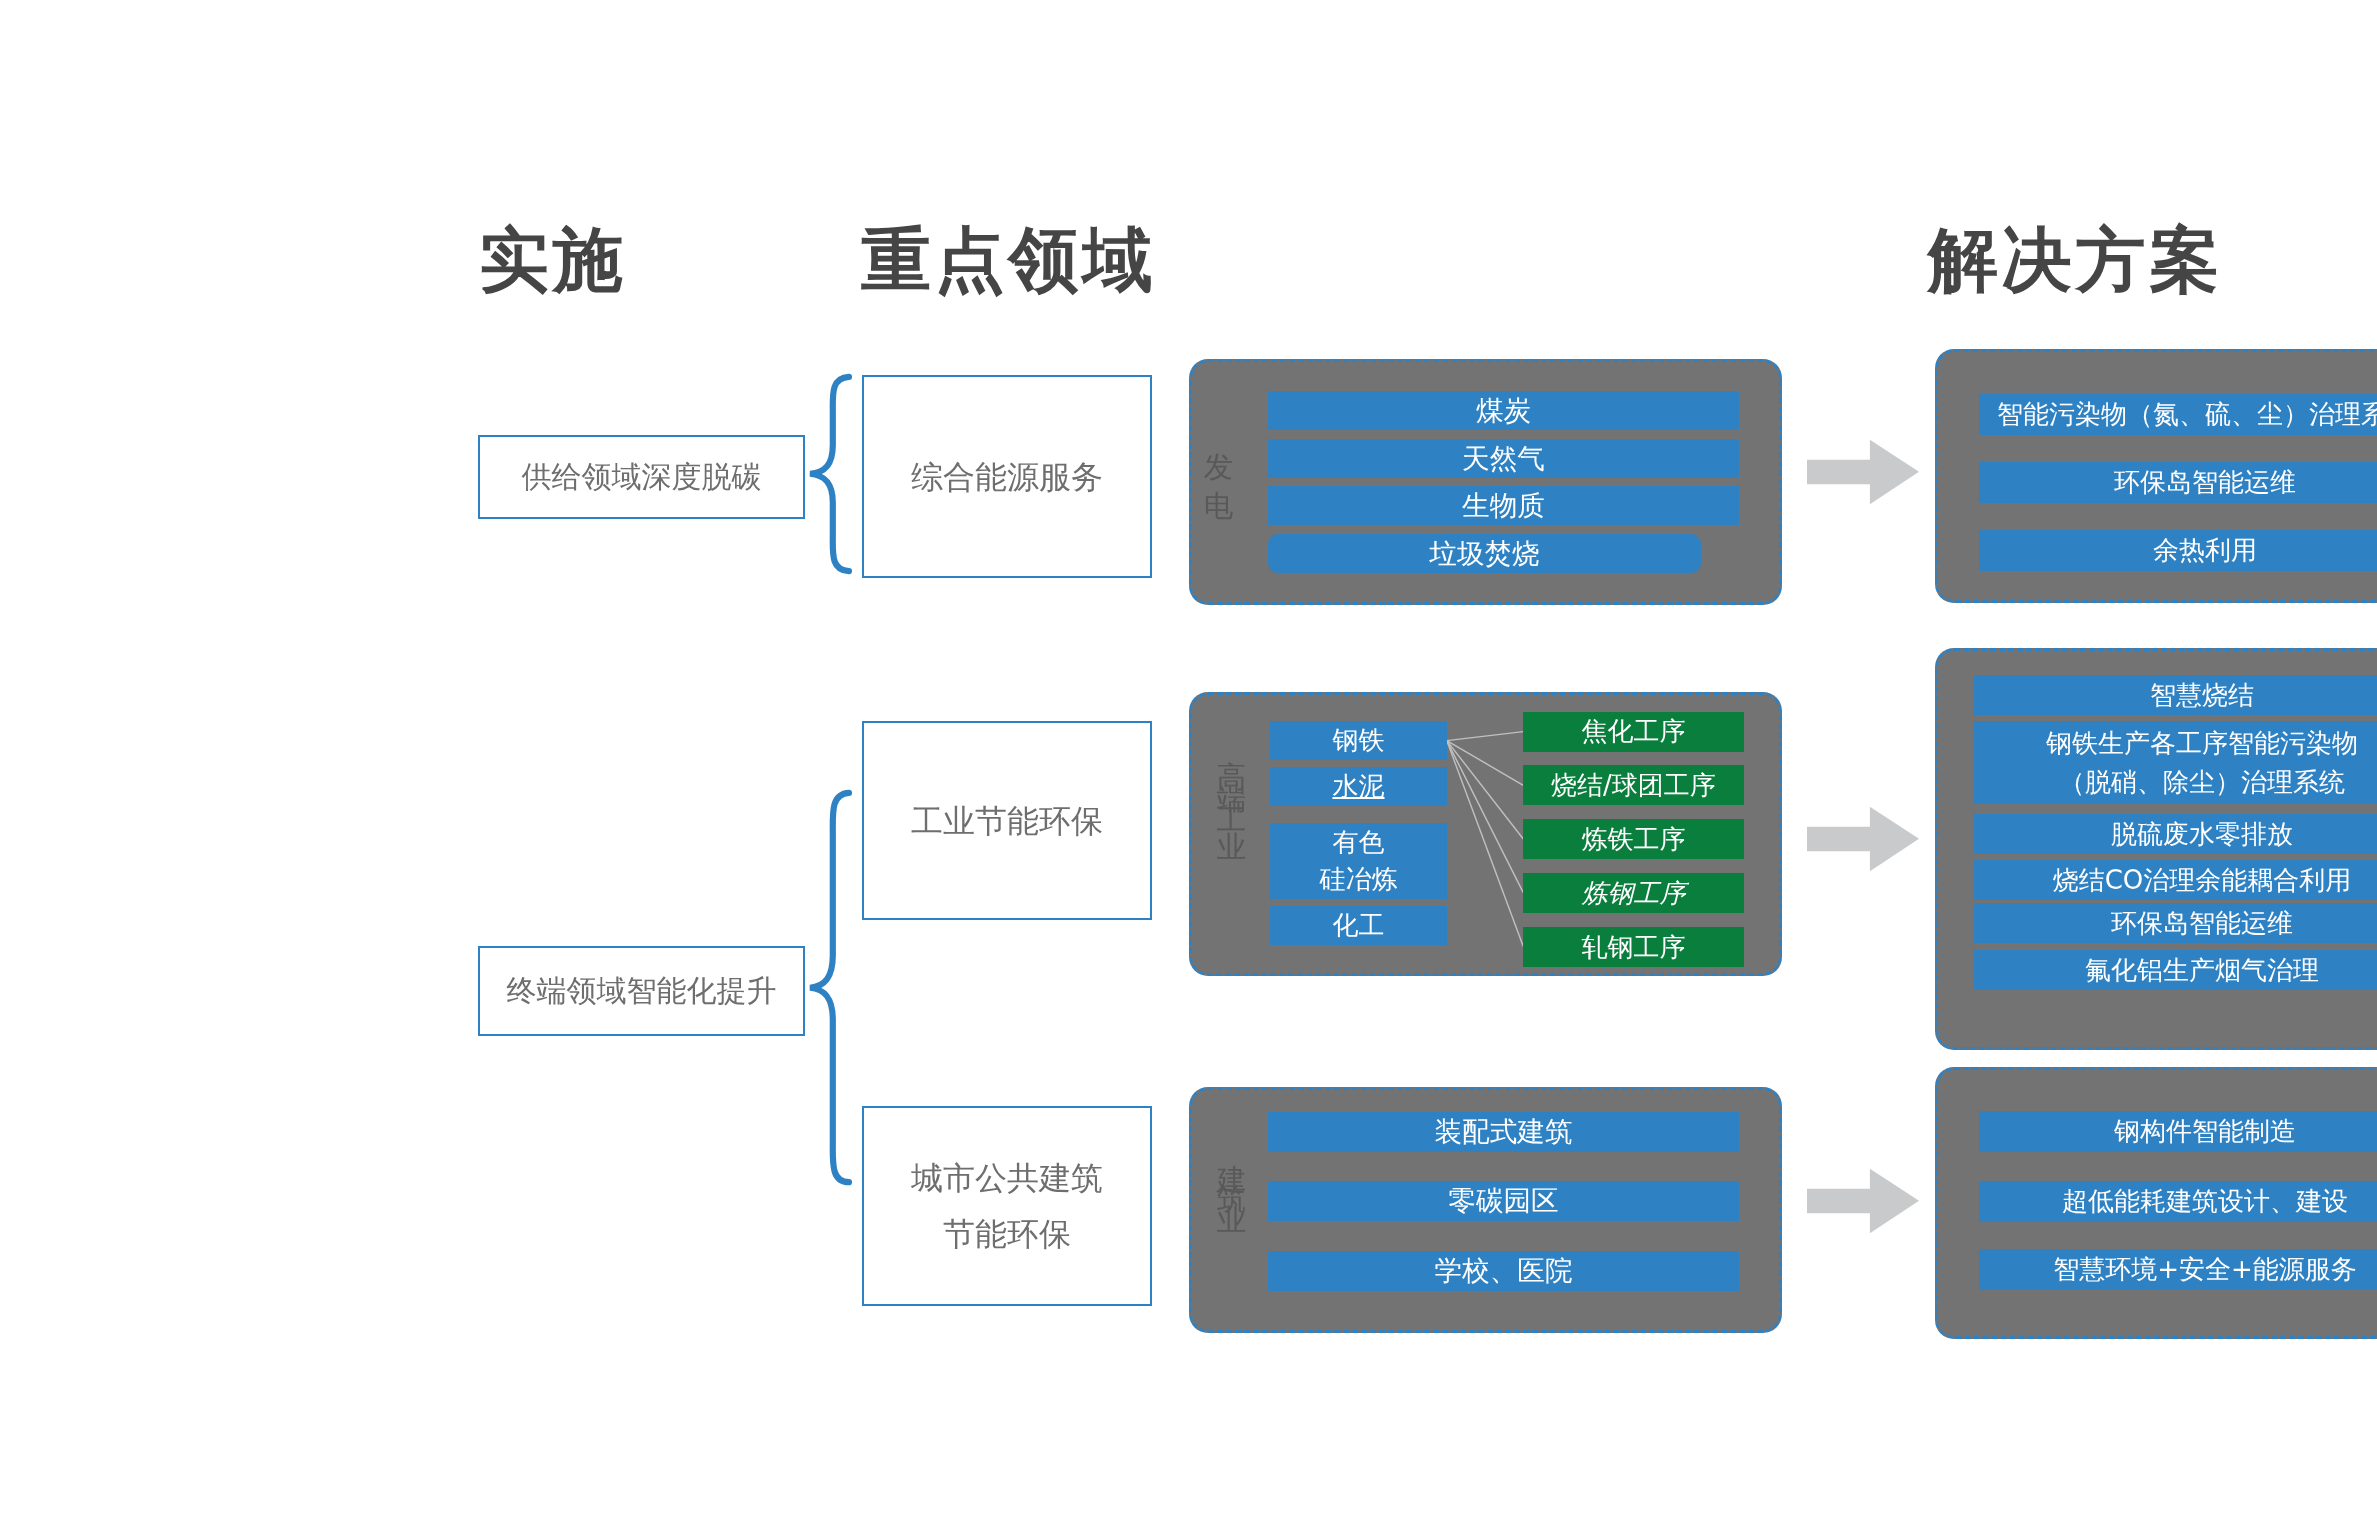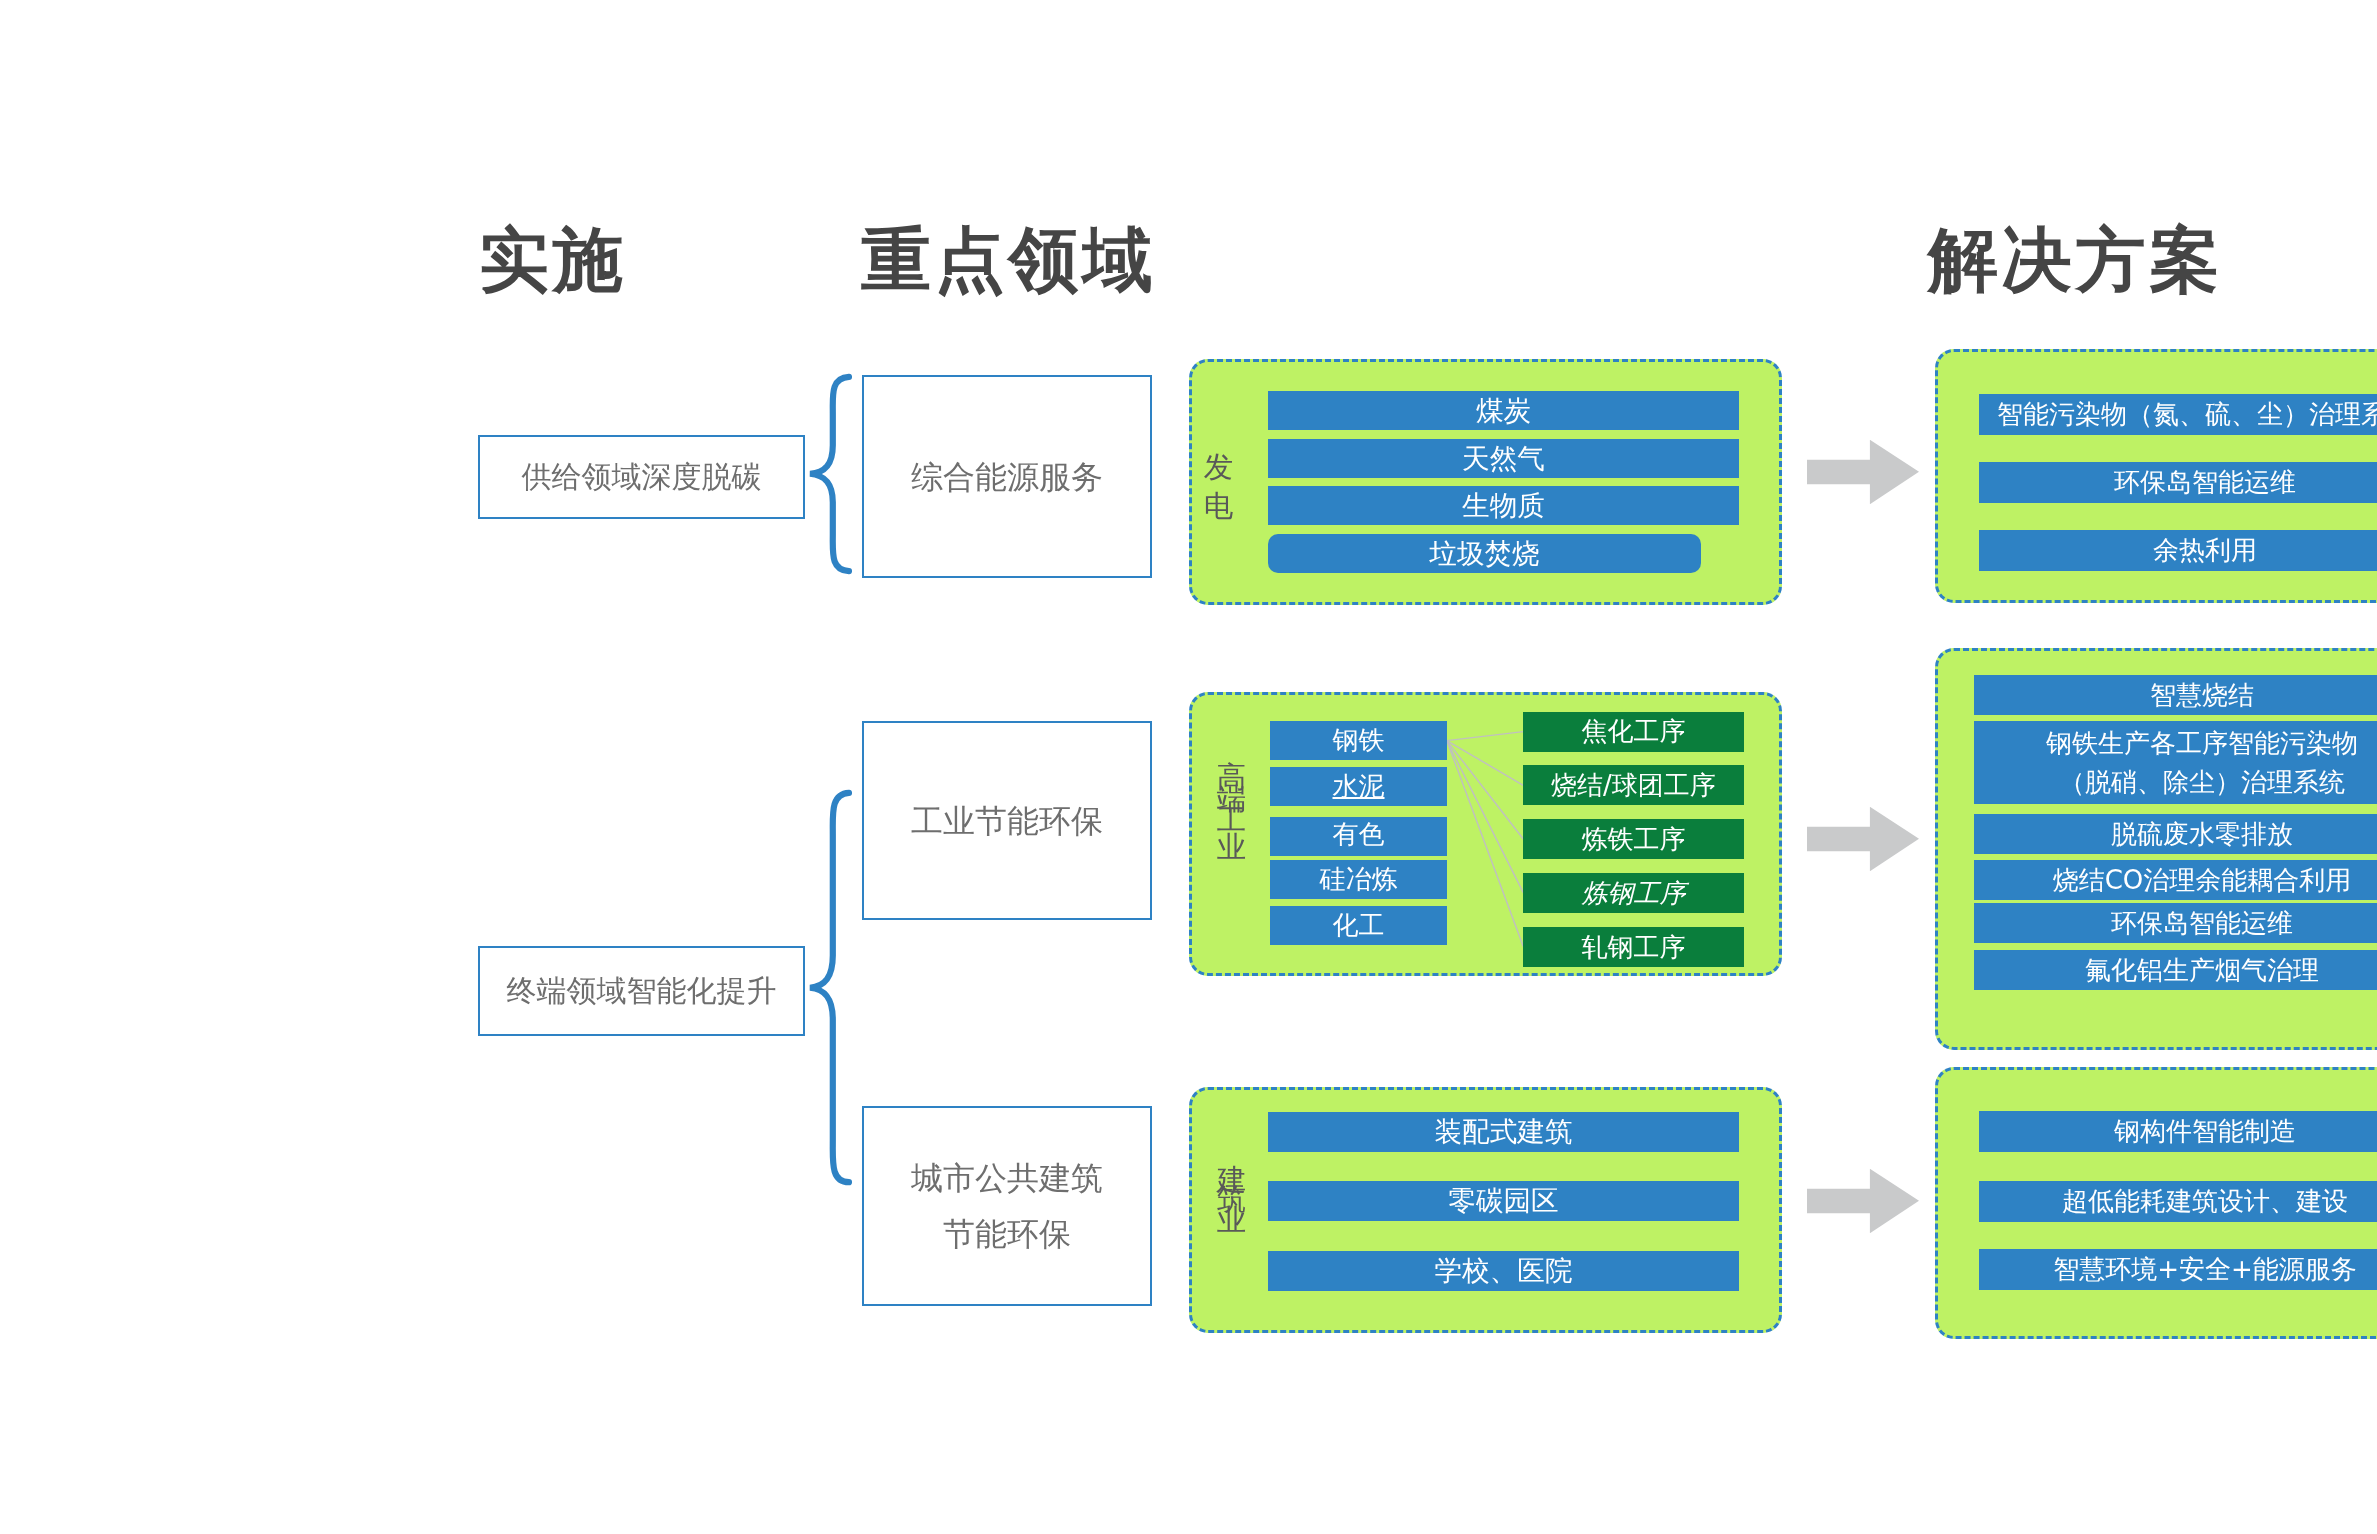--- a/index.html
+++ b/index.html
@@ -3,21 +3,21 @@
 <meta charset="utf-8">
 <style>
   html,body{margin:0;padding:0;background:#ffffff;}
   .canvas{position:relative;width:3804px;height:1534px;background:#ffffff;overflow:hidden;
           font-family:"DejaVu Sans","Liberation Sans",sans-serif;}
   .hdr{position:absolute;font-size:70px;font-weight:700;color:#454545;letter-spacing:3.8px;white-space:nowrap;}
   .obox{position:absolute;border:2.9px solid #2E82C4;background:#fff;display:flex;align-items:center;
         justify-content:center;text-align:center;color:#6E6E6E;white-space:pre-line;}
   .impl{font-size:30px;}
   .domain{font-size:32px;line-height:1.75;}
-  .dotted{position:absolute;border:3.3px dashed #2E82C4;border-radius:19px;background:#bef264;}
+  .dotted{position:absolute;border:3.3px dashed #2E82C4;border-radius:19px;background:#737373;}
   .vlabel{position:absolute;writing-mode:vertical-rl;text-orientation:upright;color:#595959;font-size:29.5px;}
   .sp-fd{letter-spacing:37px;}
   .sp-gd{letter-spacing:24px;}
   .sp-jz{letter-spacing:20px;}
   .b{position:absolute;background:#2E82C4;color:#ffffff;display:flex;align-items:center;justify-content:center;
      text-align:center;font-size:26px;white-space:pre-line;line-height:1.5;}
   .b.big{font-size:27.6px;}
   .b.green{background:#0A7E3C;}
   svg{position:absolute;overflow:visible;}
 </style>
@@ -56,21 +56,21 @@
   <div class="dotted" style="left:1189px;top:692px;width:587px;height:278px;">
     <svg style="left:0;top:0;" width="587" height="278" viewBox="0 0 1235 585">
       <line x1="536" y1="96" x2="697" y2="77" stroke="#C0C0C0" stroke-width="3"></line>
       <line x1="536" y1="96" x2="697" y2="190" stroke="#C0C0C0" stroke-width="3"></line>
       <line x1="536" y1="96" x2="697" y2="303" stroke="#C0C0C0" stroke-width="3"></line>
       <line x1="536" y1="96" x2="697" y2="416" stroke="#C0C0C0" stroke-width="3"></line>
       <line x1="536" y1="96" x2="697" y2="529" stroke="#C0C0C0" stroke-width="3"></line>
     </svg>
     <div class="b" style="left:78px;top:26px;width:177px;height:39px;">钢铁</div>
     <div class="b" style="left:78px;top:72px;width:177px;height:39px;text-decoration:underline;">水泥</div>
-    <div class="b" style="left:78px;top:122px;width:177px;height:39px;font-family:Liberation Mono, monospace;">有色</div>
+    <div class="b" style="left:78px;top:128px;width:177px;height:39px;">有色</div>
     <div class="b" style="left:78px;top:165px;width:177px;height:39px;">硅冶炼</div>
     <div class="b" style="left:78px;top:211px;width:177px;height:39px;">化工</div>
     <div class="b green" style="left:331px;top:16.6px;width:221px;height:40px;">焦化工序</div>
     <div class="b green" style="left:331px;top:70px;width:221px;height:40px;">烧结/球团工序</div>
     <div class="b green" style="left:331px;top:124px;width:221px;height:40px;">炼铁工序</div>
     <div class="b green" style="left:331px;top:178px;width:221px;height:40px;font-style:italic;">炼钢工序</div>
     <div class="b green" style="left:331px;top:232px;width:221px;height:40px;">轧钢工序</div>
   </div>
   <div class="vlabel sp-gd" style="left:1212px;top:736px;">高端工业</div>
 

